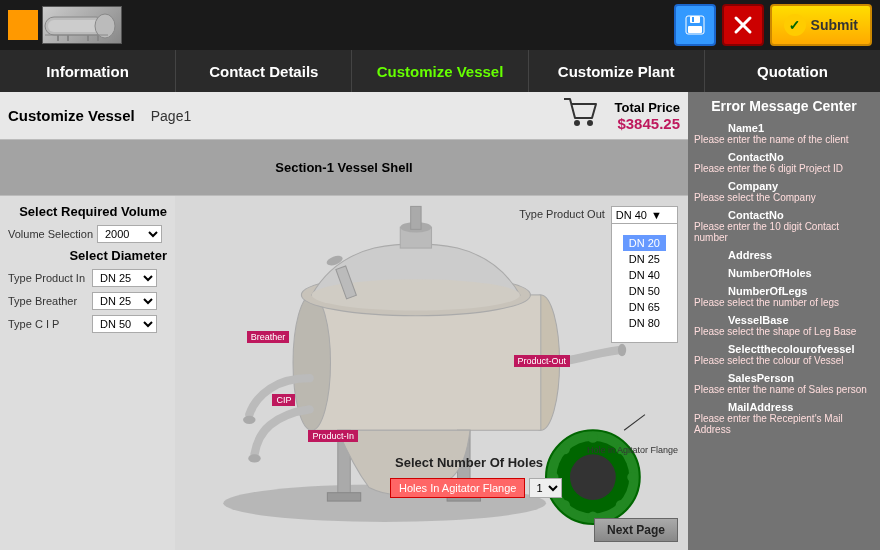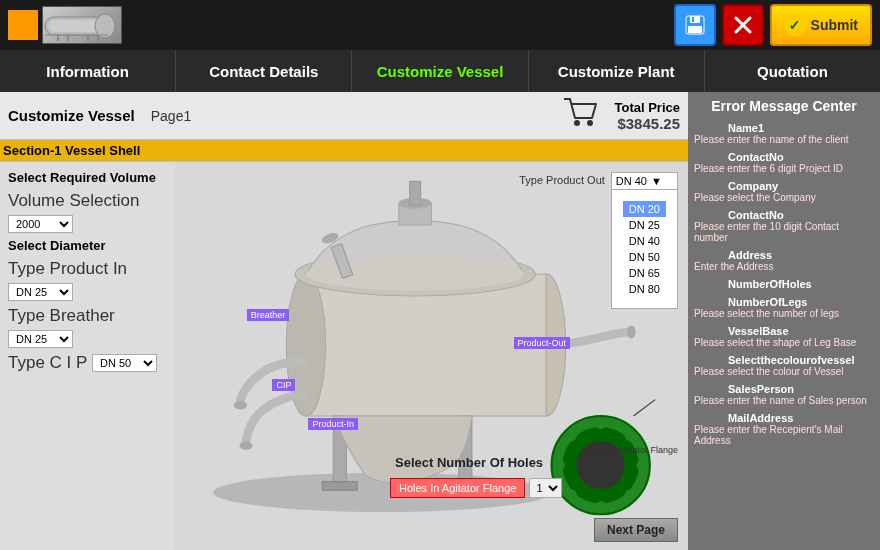--- a/index.html
+++ b/index.html
@@ -150,25 +150,25 @@
     .cart-icon { font-size: 28px; color: #333; }
     .total-price {
       text-align: right;
       font-size: 13px;
       font-weight: bold;
       color: #000;
     }
 
     
     .section-title {
-      background: #eab308;
-      text-align: left;
+      background: #a3a3a3;
+      text-align: center;
       font-weight: bold;
       font-size: 13px;
-      padding: 3px;
+      padding: 20px;
       border-top: 1px solid #bbb;
       border-bottom: 1px solid #bbb;
     }
 
     
     .vessel-config {
       display: flex;
       flex: 1;
       overflow: hidden;
     }
@@ -178,30 +178,31 @@
       width: 175px;
       background: #ddd;
       padding: 8px;
       flex-shrink: 0;
       font-size: 12px;
     }
     .panel-section-title {
       font-weight: bold;
       font-size: 13px;
       margin-bottom: 6px;
+      text-align: right;
     }
     .form-row {
       display: flex;
       align-items: center;
       margin-bottom: 5px;
       gap: 4px;
       flex-wrap: wrap;
     }
     .form-label {
-      font-size: 17px;
+      font-size: 11px;
       color: #333;
       min-width: 80px;
     }
     .form-select {
       font-size: 11px;
       padding: 1px 3px;
       background: white;
       border: 1px solid #aaa;
       cursor: pointer;
       width: 65px;
@@ -211,21 +212,21 @@
     .vessel-image-area {
       flex: 1;
       position: relative;
       background: #d8d8d8;
       overflow: hidden;
     }
 
     
     .vessel-label {
       position: absolute;
-      background: #8b5cf6;
+      background: #be185d;
       color: white;
       font-size: 9px;
       padding: 1px 4px;
       border-radius: 0;
       white-space: nowrap;
     }
 
     
     .next-page-btn {
       position: absolute;
@@ -335,21 +336,21 @@
       <div class="cart-area">
         <div class="cart-icon">
           <svg width="36" height="32" viewBox="0 0 36 32" fill="none">
             <path d="M2 3 L8 3 L13 22 L30 22 L34 8 L10 8" stroke="#333" stroke-width="2" fill="none" stroke-linejoin="round"></path>
             <circle cx="15" cy="27" r="3" fill="#333"></circle>
             <circle cx="28" cy="27" r="3" fill="#333"></circle>
           </svg>
         </div>
         <div class="total-price">
           <div>Total Price</div>
-          <div style="font-size:15px;color:#404040;">$3845.25</div>
+          <div style="font-size:15px;color:#be185d;">$3845.25</div>
         </div>
       </div>
     </div>
 
     <div class="section-title">Section-1 Vessel Shell</div>
 
     <div class="vessel-config">
 
       <div class="left-panel">
         <div class="panel-section-title">Select Required Volume</div>
@@ -501,21 +502,20 @@
         <div class="error-item">
           <div class="error-field-name">Company</div>
           <div class="error-message">Please select the Company</div>
         </div>
         <div class="error-item">
           <div class="error-field-name">ContactNo</div>
           <div class="error-message">Please enter the 10 digit Contact number</div>
         </div>
         <div class="error-item">
           <div class="error-field-name">Address</div>
-          <div class="error-message">Enter the Address</div>
         </div>
         <div class="error-item">
           <div class="error-field-name">NumberOfHoles</div>
         </div>
         <div class="error-item">
           <div class="error-field-name">NumberOfLegs</div>
           <div class="error-message">Please select the number of legs</div>
         </div>
         <div class="error-item">
           <div class="error-field-name">VesselBase</div>

